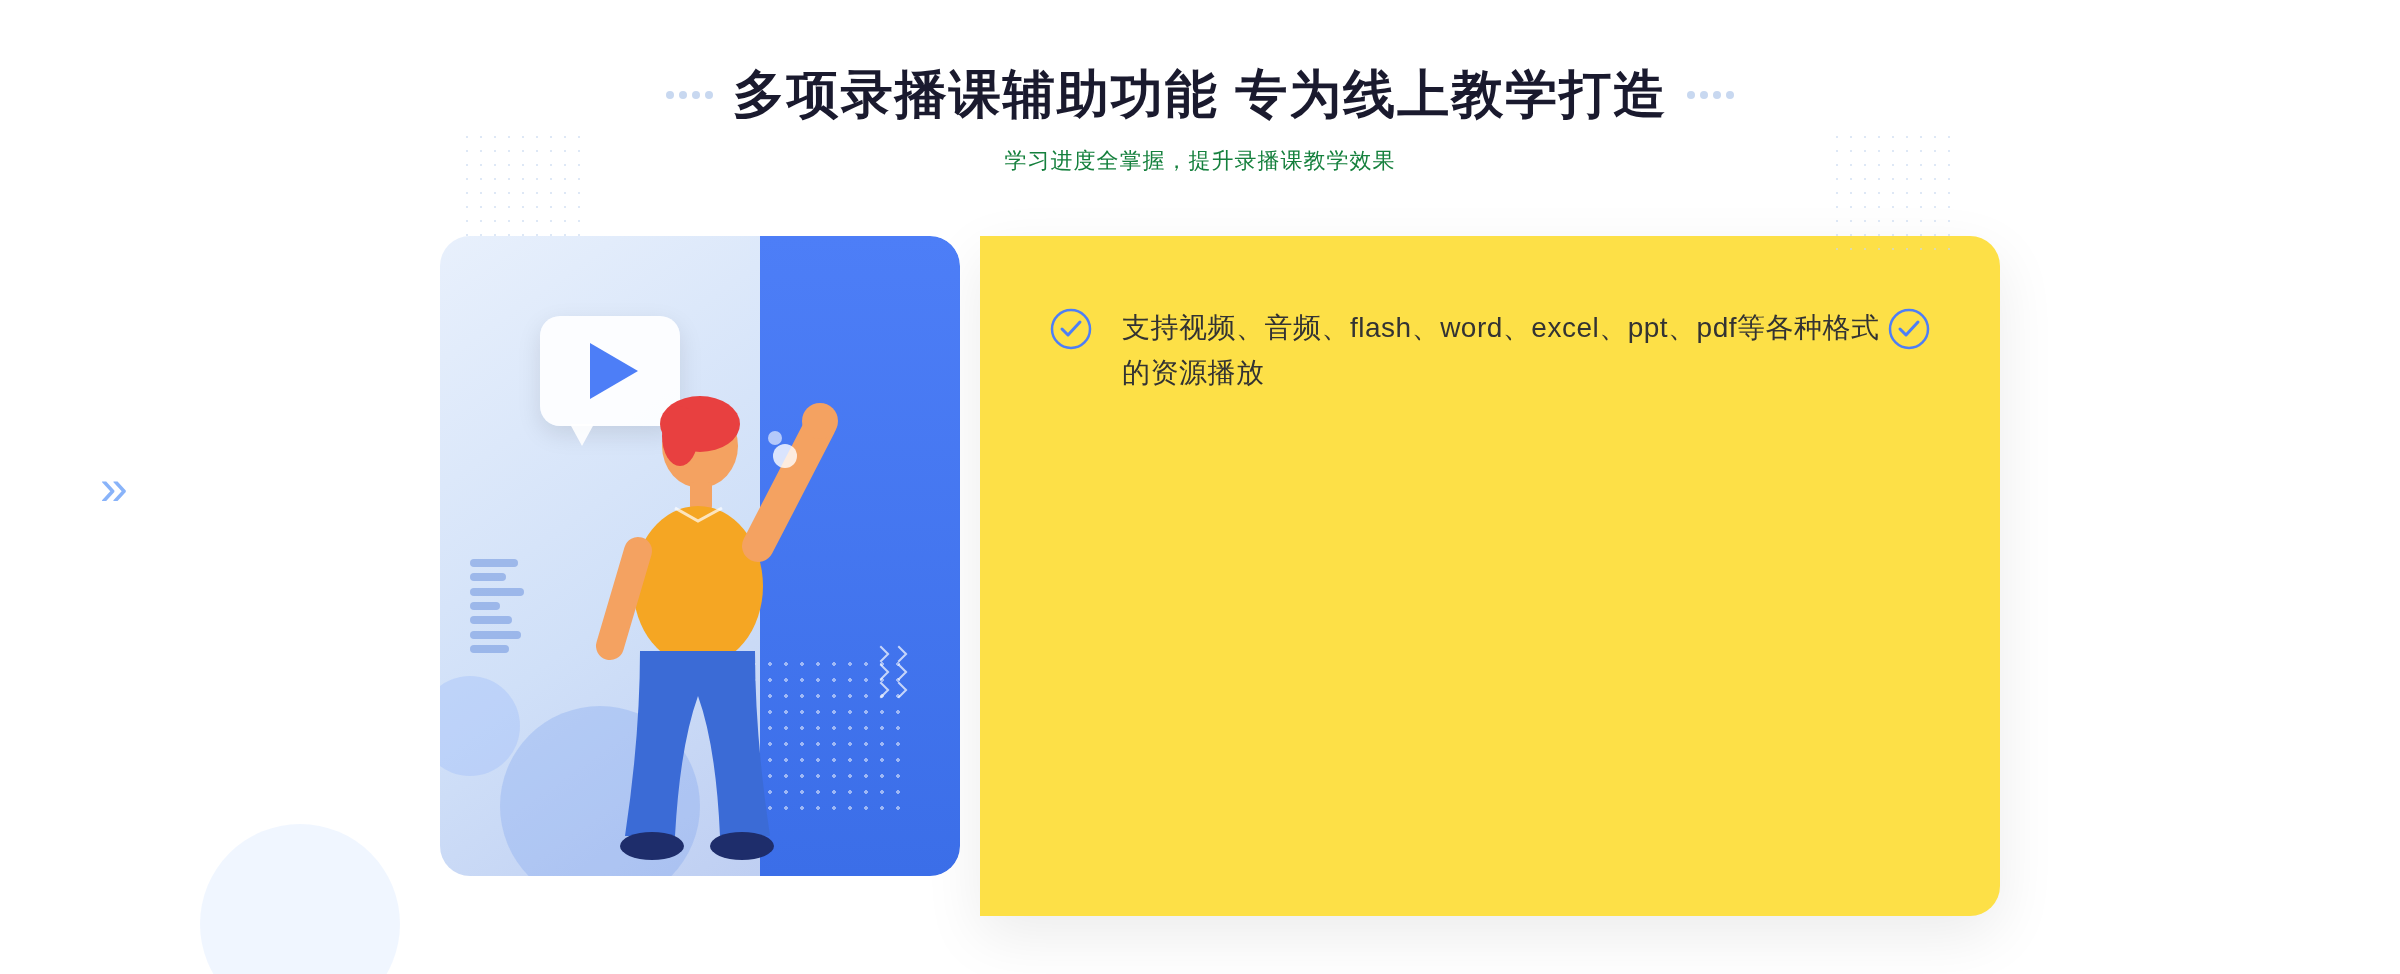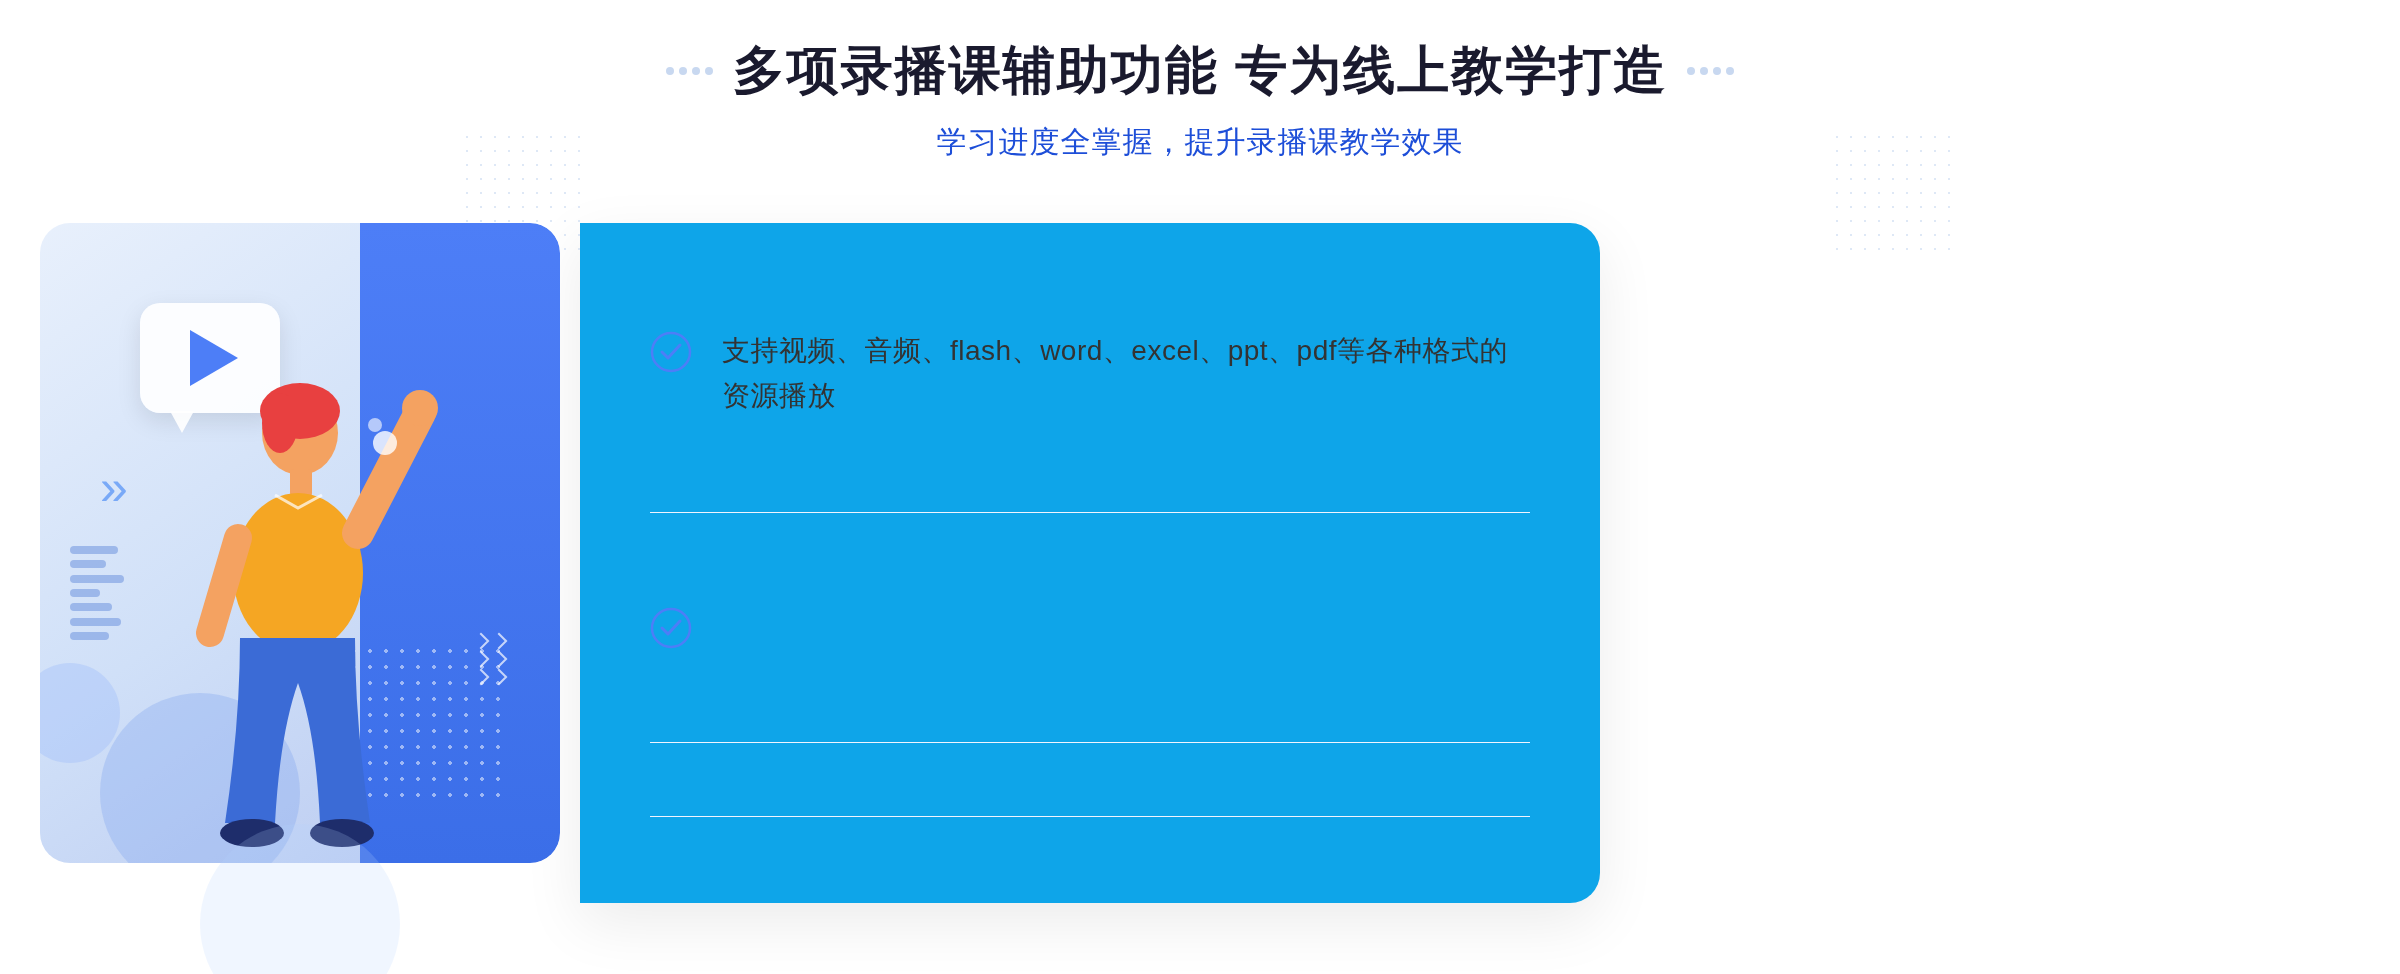--- a/index.html
+++ b/index.html
@@ -11,21 +11,22 @@
       font-family: "PingFang SC", "Microsoft YaHei", "Helvetica Neue", Arial, sans-serif;
       overflow: hidden;
       position: relative;
     }
 
     .page-wrapper {
       width: 100%;
       height: 100%;
       display: flex;
       flex-direction: column;
-      padding-top: 36px;
+      align-items: center;
+      padding-top: 60px;
       position: relative;
     }
 
     
     .dots-left-top {
       position: absolute;
       top: 130px;
       left: 460px;
       width: 120px;
       height: 120px;
@@ -84,22 +85,22 @@
     }
 
     .main-title {
       font-size: 52px;
       font-weight: 700;
       color: #1a1a2e;
       letter-spacing: 2px;
     }
 
     .sub-title {
-      font-size: 30px;
-      color: #1d4ed8;
+      font-size: 22px;
+      color: #15803d;
       letter-spacing: 1px;
     }
 
     
     .content-area {
       display: flex;
       width: 1600px;
       height: 680px;
       gap: 0;
     }
@@ -249,26 +250,26 @@
       position: absolute;
       bottom: 0;
       left: 80px;
       width: 380px;
       height: 560px;
     }
 
     
     .features-panel {
       flex: 1;
-      background: #0ea5e9;
+      background: #fde047;
       border-radius: 0 30px 30px 0;
       box-shadow: 0 20px 60px rgba(0,0,0,0.08);
       padding: 50px 70px;
       display: flex;
-      flex-direction: column;
+      flex-direction: row;
       justify-content: space-around;
     }
 
     .feature-item {
       display: flex;
       align-items: flex-start;
       gap: 30px;
       padding: 20px 0;
     }
 

